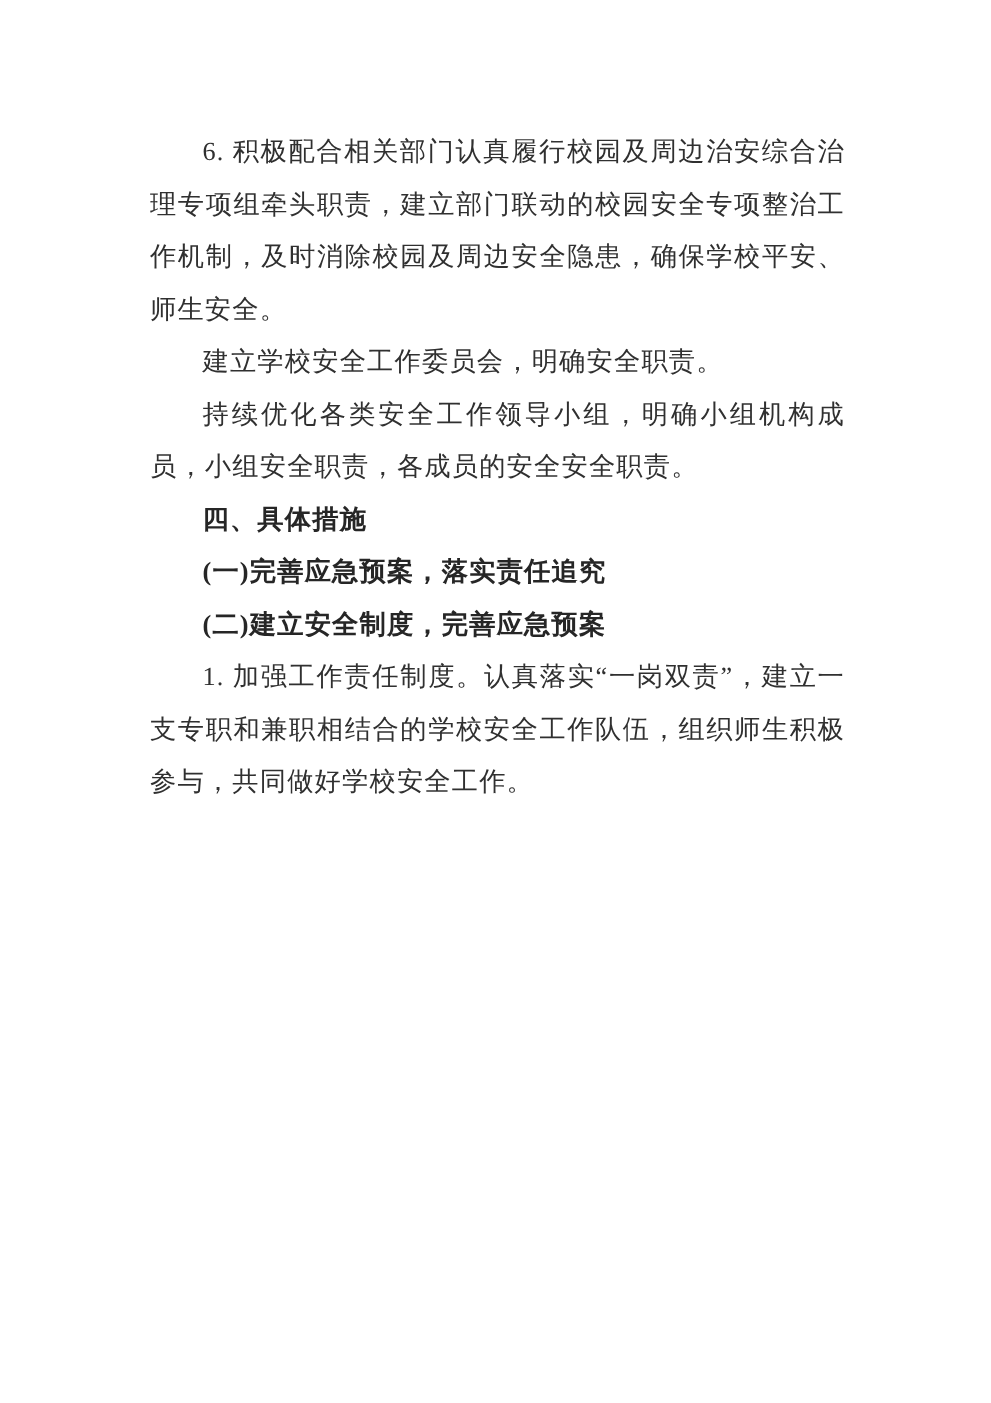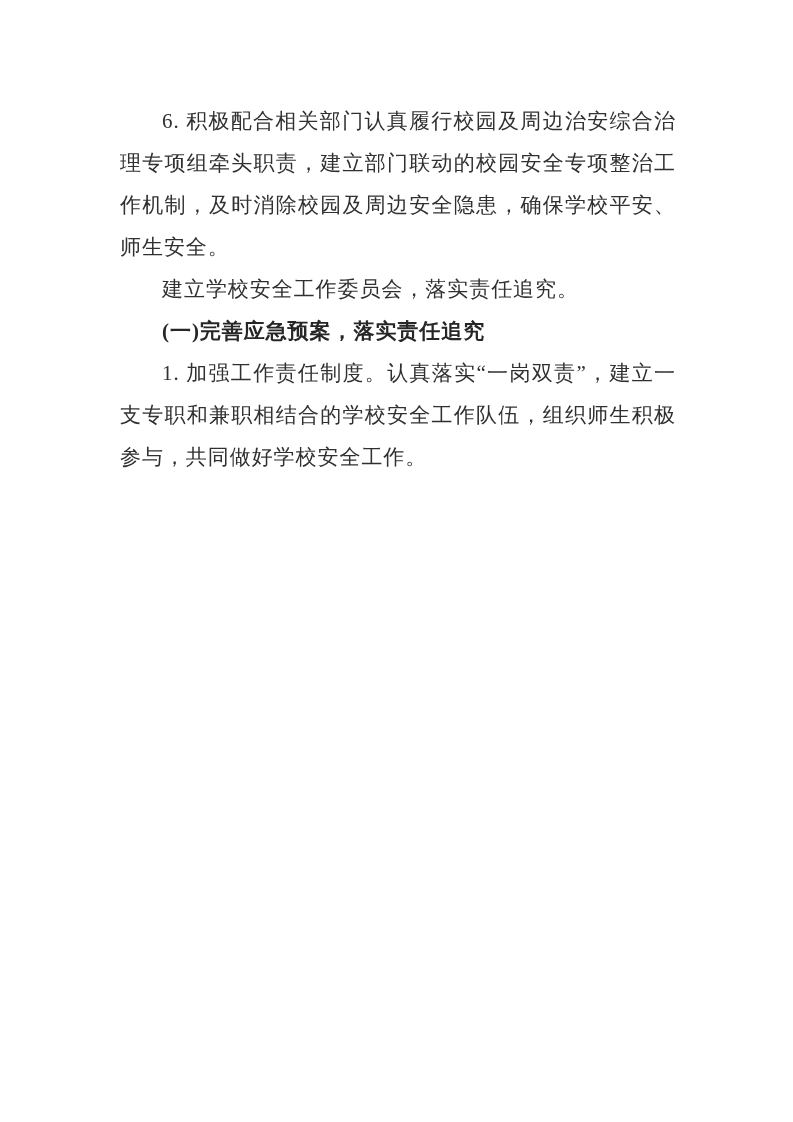--- a/index.html
+++ b/index.html
@@ -35,22 +35,25 @@
     color: #262626;
   }
 </style>
 </head>
 <body>
 
 <div class="page">
   <p class="doc-line">6. 积极配合相关部门认真履行校园及周边治安综合治理专项组牵头职责，建立部门联动的校园安全专项整治工作机制，及时消除校园及周边安全隐患，确保学校平安、师生安全。</p>
 
 
-  <p class="doc-line">建立学校安全工作委员会，落实责任追究。</p>
+  <p class="doc-line">建立学校安全工作委员会，明确安全职责。</p>
 
+  <p class="doc-line">持续优化各类安全工作领导小组，明确小组机构成员，小组安全职责，各成员的安全安全职责。</p>
 
+  <p class="doc-line doc-heading">四、具体措施</p>
 
   <p class="doc-line doc-heading">(一)完善应急预案，落实责任追究</p>
 
 
+  <p class="doc-line doc-heading">(二)建立安全制度，完善应急预案</p>
 
   <p class="doc-line">1. 加强工作责任制度。认真落实“一岗双责”，建立一支专职和兼职相结合的学校安全工作队伍，组织师生积极参与，共同做好学校安全工作。</p>
 </div>
 
 </body></html>

